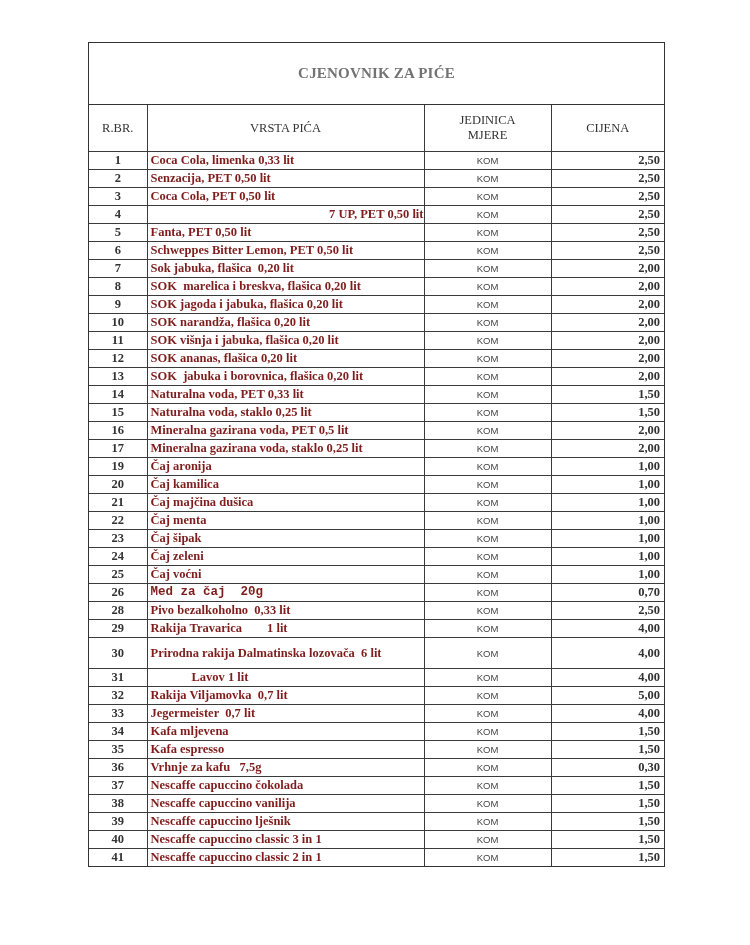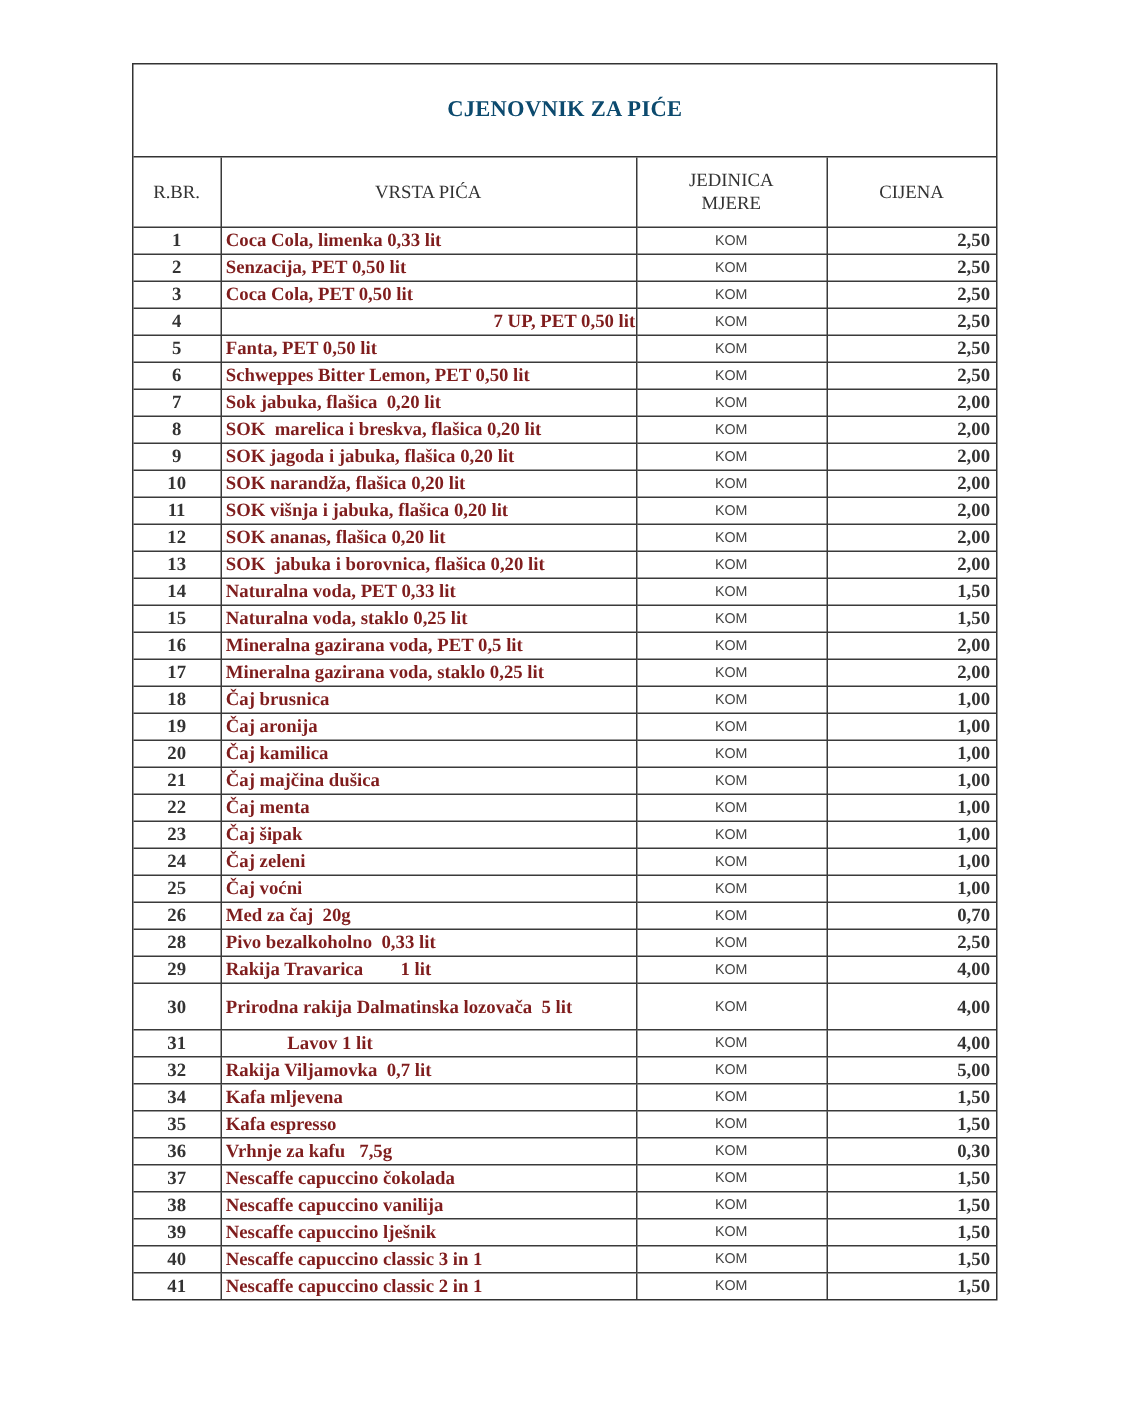--- a/index.html
+++ b/index.html
@@ -25,21 +25,21 @@
   }
   .title-box {
     height: 61px;
     border-bottom: 1.5px solid #333;
     display: flex;
     align-items: center;
     justify-content: center;
     font-weight: bold;
     font-size: 15px;
     letter-spacing: 0.2px;
-    color: #0c4a6e;
+    color: #737373;
   }
   table {
     width: 100%;
     border-collapse: collapse;
     table-layout: fixed;
   }
   col.c-rbr { width: 58px; }
   col.c-name { width: 277px; }
   col.c-unit { width: 127px; }
   col.c-price { width: auto; }
@@ -211,26 +211,20 @@
           <td class="unit">KOM</td>
           <td class="price">2,00</td>
         </tr>
         <tr>
           <td class="rbr">17</td>
           <td class="name" style="white-space: pre;">Mineralna gazirana voda, staklo 0,25 lit</td>
           <td class="unit">KOM</td>
           <td class="price">2,00</td>
         </tr>
         <tr>
-          <td class="rbr">18</td>
-          <td class="name" style="white-space: pre;">Čaj brusnica</td>
-          <td class="unit">KOM</td>
-          <td class="price">1,00</td>
-        </tr>
-        <tr>
           <td class="rbr">19</td>
           <td class="name" style="white-space: pre;">Čaj aronija</td>
           <td class="unit">KOM</td>
           <td class="price">1,00</td>
         </tr>
         <tr>
           <td class="rbr">20</td>
           <td class="name" style="white-space: pre;">Čaj kamilica</td>
           <td class="unit">KOM</td>
           <td class="price">1,00</td>
@@ -260,53 +254,59 @@
           <td class="price">1,00</td>
         </tr>
         <tr>
           <td class="rbr">25</td>
           <td class="name" style="white-space: pre;">Čaj voćni</td>
           <td class="unit">KOM</td>
           <td class="price">1,00</td>
         </tr>
         <tr>
           <td class="rbr">26</td>
-          <td class="name" style="white-space: pre;">Med za čaj  20g</td>
+          <td class="name" style="white-space: pre; font-family: Liberation Mono, monospace;">Med za čaj  20g</td>
           <td class="unit">KOM</td>
           <td class="price">0,70</td>
         </tr>
         <tr>
           <td class="rbr">28</td>
           <td class="name" style="white-space: pre;">Pivo bezalkoholno  0,33 lit</td>
           <td class="unit">KOM</td>
           <td class="price">2,50</td>
         </tr>
         <tr>
           <td class="rbr">29</td>
           <td class="name" style="white-space: pre;">Rakija Travarica        1 lit</td>
           <td class="unit">KOM</td>
           <td class="price">4,00</td>
         </tr>
         <tr class="tall">
           <td class="rbr">30</td>
-          <td class="name" style="white-space: pre;">Prirodna rakija Dalmatinska lozovača  5 lit</td>
+          <td class="name" style="white-space: pre;">Prirodna rakija Dalmatinska lozovača  6 lit</td>
           <td class="unit">KOM</td>
           <td class="price">4,00</td>
         </tr>
         <tr>
           <td class="rbr">31</td>
           <td class="name" style="white-space: pre; padding-left: 44px;">Lavov 1 lit</td>
           <td class="unit">KOM</td>
           <td class="price">4,00</td>
         </tr>
         <tr>
           <td class="rbr">32</td>
           <td class="name" style="white-space: pre;">Rakija Viljamovka  0,7 lit</td>
           <td class="unit">KOM</td>
           <td class="price">5,00</td>
+        </tr>
+        <tr>
+          <td class="rbr">33</td>
+          <td class="name" style="white-space: pre;">Jegermeister  0,7 lit</td>
+          <td class="unit">KOM</td>
+          <td class="price">4,00</td>
         </tr>
         <tr>
           <td class="rbr">34</td>
           <td class="name" style="white-space: pre;">Kafa mljevena</td>
           <td class="unit">KOM</td>
           <td class="price">1,50</td>
         </tr>
         <tr>
           <td class="rbr">35</td>
           <td class="name" style="white-space: pre;">Kafa espresso</td>

